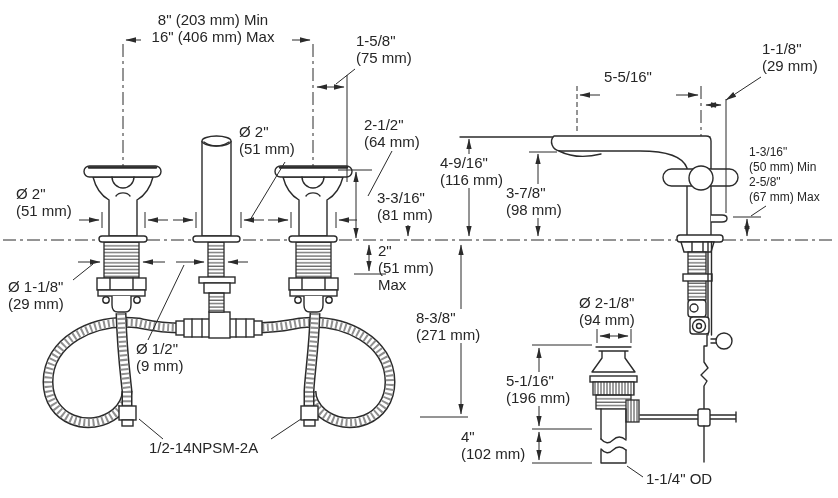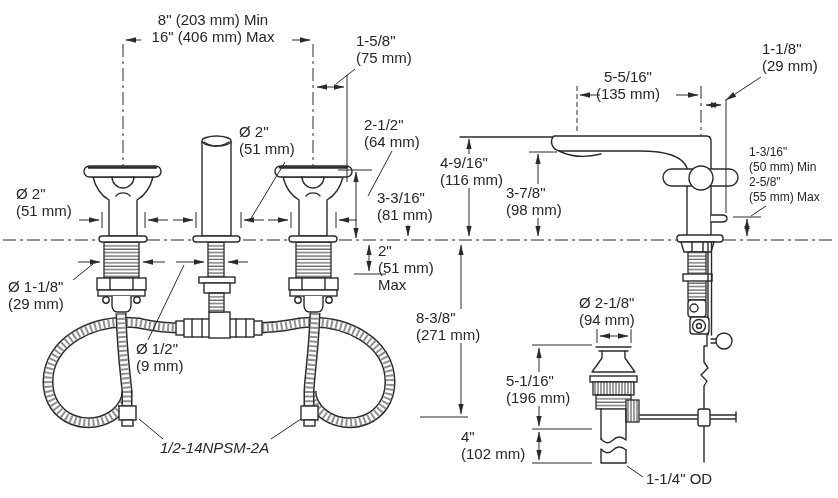--- a/index.html
+++ b/index.html
@@ -291,37 +291,36 @@
 <div class="lbl" style="left:8px;top:278px;">
   <div>Ø 1-1/8"</div>
   <div>(29 mm)</div>
 </div>
 
 <div class="lbl" style="left:136px;top:340px;">
   <div>Ø 1/2"</div>
   <div>(9 mm)</div>
 </div>
 
-<div class="lbl" style="left:160px;top:439px;font-style:italic;">
+<div class="lbl" style="left:149px;top:439px;">
   <div>1/2-14NPSM-2A</div>
 </div>
 
 <div class="lbl bg" style="left:414px;top:309px;">
   <div>8-3/8"</div>
   <div>(271 mm)</div>
 </div>
 
 <div class="lbl" style="left:461px;top:428px;">
   <div>4"</div>
   <div>(102 mm)</div>
 </div>
 
 <div class="lbl center" style="left:566px;top:68px;width:124px;">
   <div>5-5/16"</div>
-  <div>(135 mm)</div>
 </div>
 
 <div class="lbl" style="left:762px;top:40px;">
   <div>1-1/8"</div>
   <div>(29 mm)</div>
 </div>
 
 <div class="lbl bg" style="left:438px;top:154px;">
   <div>4-9/16"</div>
   <div>(116 mm)</div>
@@ -329,21 +328,21 @@
 
 <div class="lbl bg" style="left:504px;top:184px;">
   <div>3-7/8"</div>
   <div>(98 mm)</div>
 </div>
 
 <div class="lbl small" style="left:749px;top:145px;">
   <div>1-3/16"</div>
   <div>(50 mm) Min</div>
   <div>2-5/8"</div>
-  <div>(55 mm) Max</div>
+  <div>(67 mm) Max</div>
 </div>
 
 <div class="lbl" style="left:579px;top:294px;">
   <div>Ø 2-1/8"</div>
   <div>(94 mm)</div>
 </div>
 
 <div class="lbl bg" style="left:504px;top:372px;">
   <div>5-1/16"</div>
   <div>(196 mm)</div>

